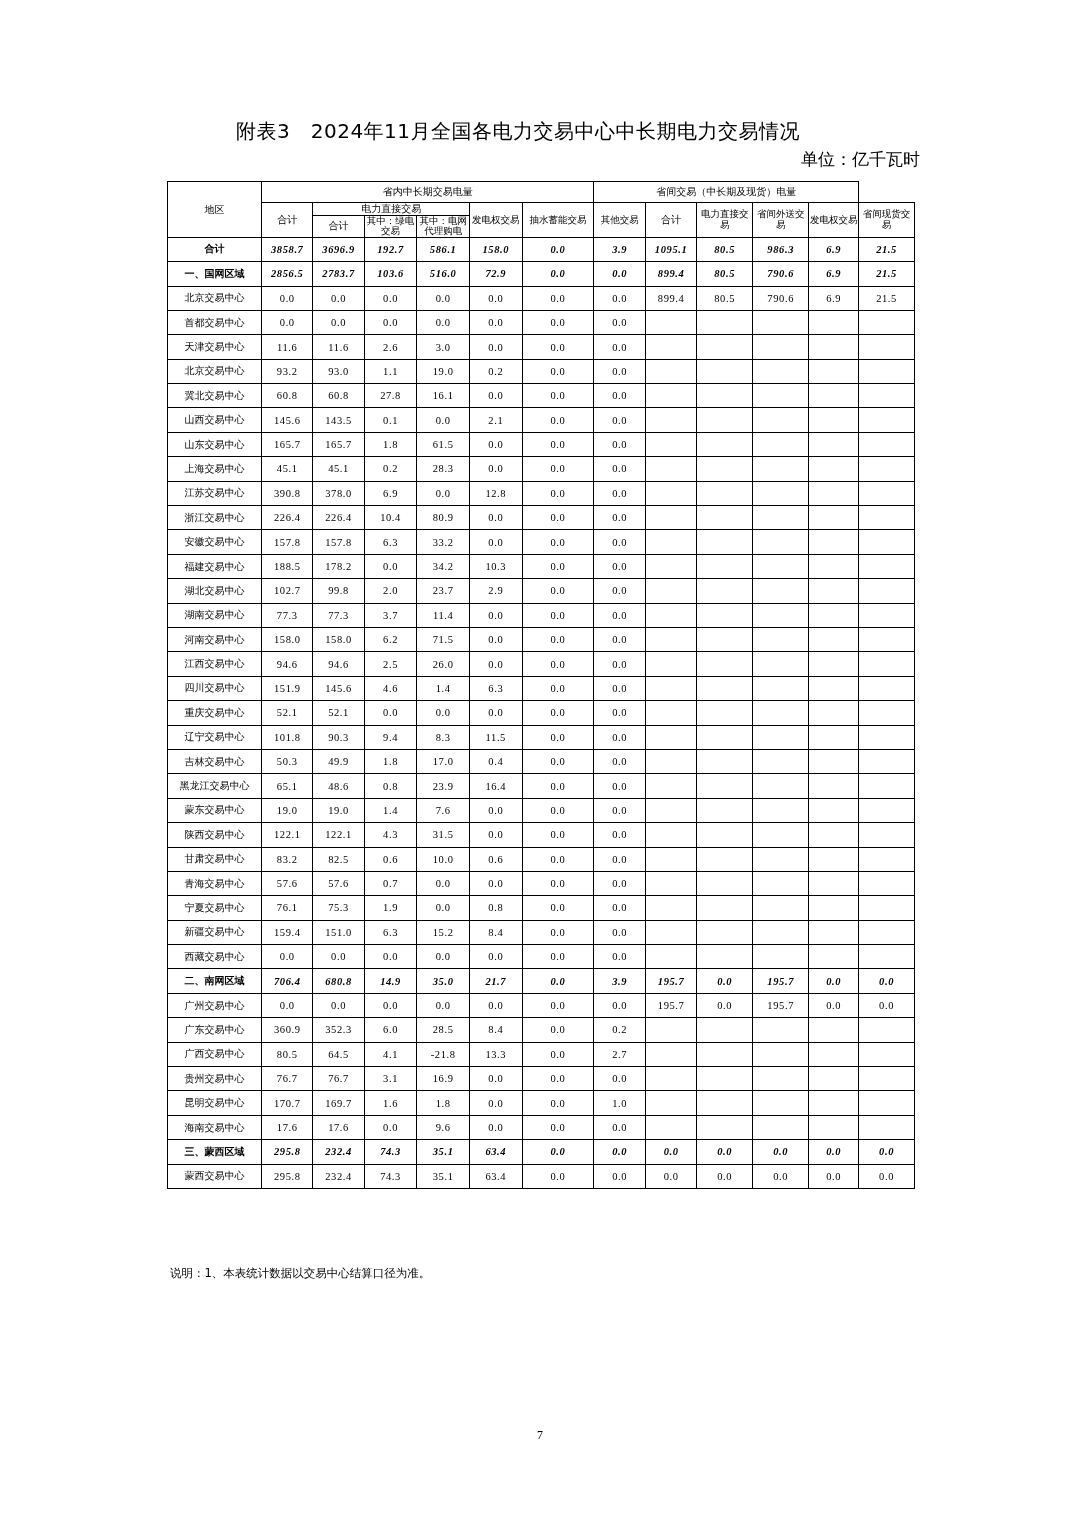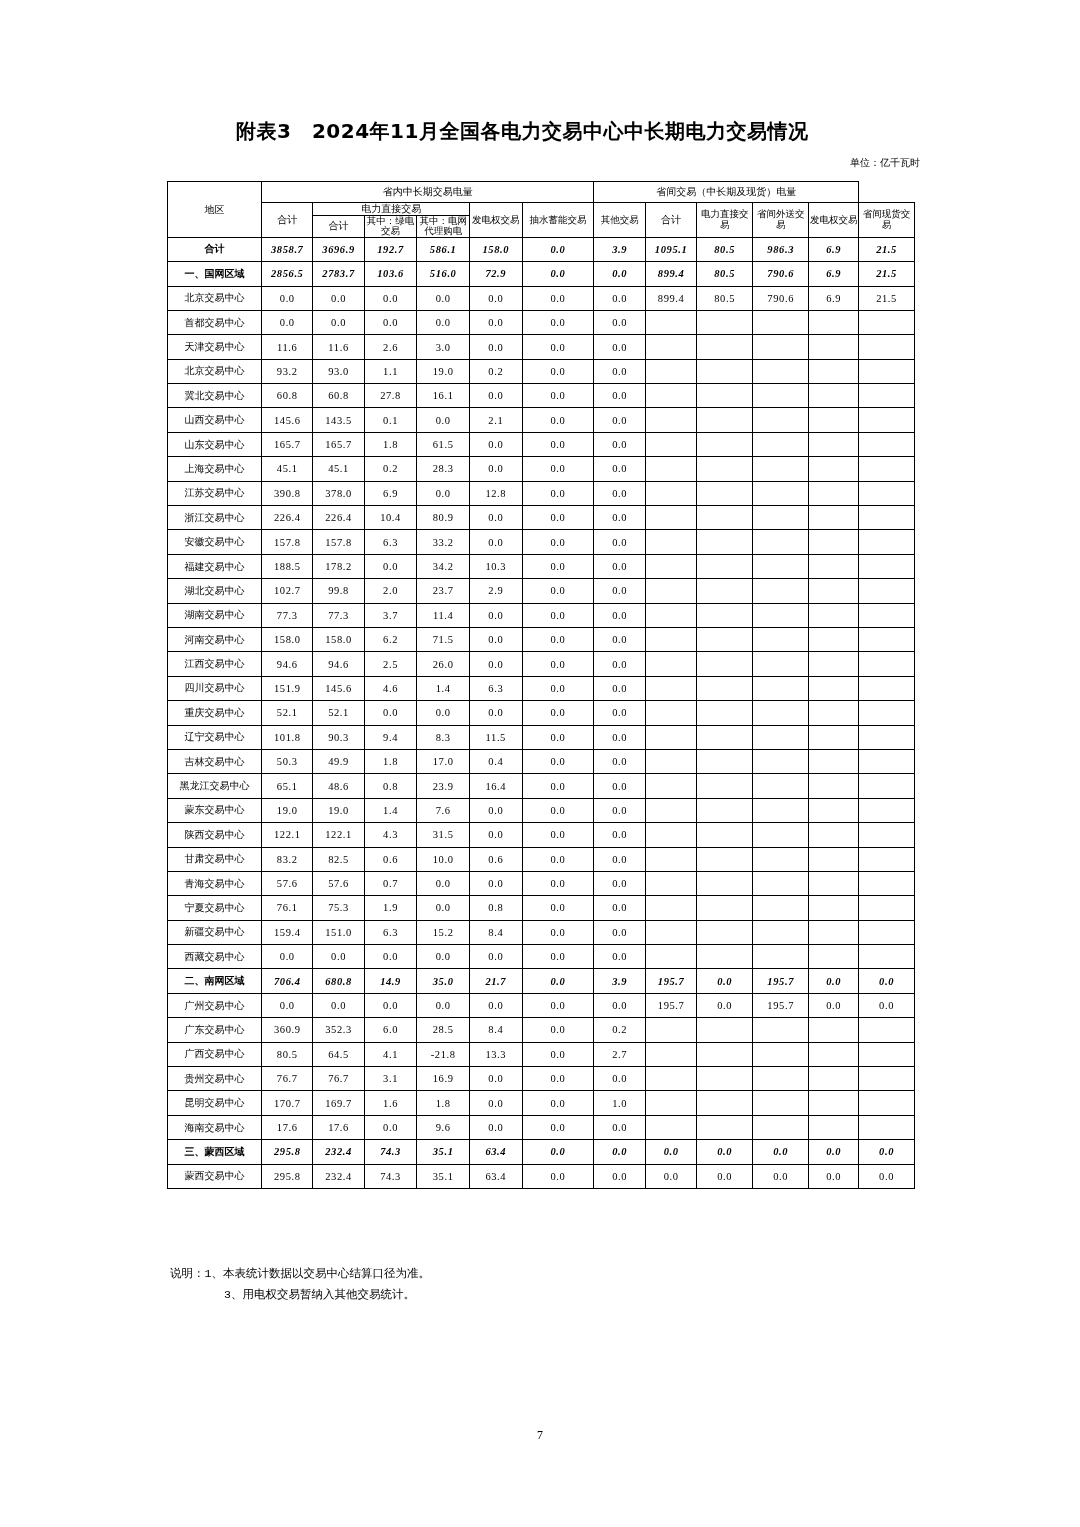--- a/index.html
+++ b/index.html
@@ -18,29 +18,29 @@
     position: relative;
     width: 1080px;
     height: 1527px;
     box-sizing: border-box;
   }
   .doc-title {
     position: absolute;
     left: 236px;
     top: 118px;
     font-size: 20px;
-    font-weight: bold;
+    font-weight: normal;
     letter-spacing: 0.5px;
     font-family: "DejaVu Sans", sans-serif;
   }
   .unit-label {
     position: absolute;
     right: 160px;
-    top: 156px;
-    font-size: 10px;
+    top: 148px;
+    font-size: 17px;
     font-family: "Liberation Serif", serif;
   }
   table.main {
     position: absolute;
     left: 167px;
     top: 181px;
     width: 748px;
     border-collapse: collapse;
     font-size: 10px;
     font-family: "Liberation Serif", serif;
@@ -104,21 +104,20 @@
   .notes {
     position: absolute;
     left: 170px;
     top: 1263px;
     font-size: 11.5px;
     font-family: "DejaVu Sans", sans-serif;
     line-height: 1.85;
   }
   .notes .note-line {
     white-space: nowrap;
-    font-family: Liberation Mono, monospace;
   }
   .notes .note-indent {
     padding-left: 54px;
   }
   .page-number {
     position: absolute;
     left: 0;
     right: 0;
     top: 1428px;
     text-align: center;
@@ -743,18 +742,17 @@
           <td class="num">0.0</td>
           <td class="num">0.0</td>
           <td class="num">0.0</td>
           <td class="num">0.0</td>
         </tr>
       </tbody>
   </table>
 
   <div class="notes">
     <div class="note-line"><span>说明：</span><span>1、本表统计数据以交易中心结算口径为准。</span></div>
-    <div class="note-line note-indent"><span>3、用电权交易暂纳入其他交易统计。</span></div>
   </div>
 
   <div class="page-number">7</div>
 
 </div>
 
 </body></html>

